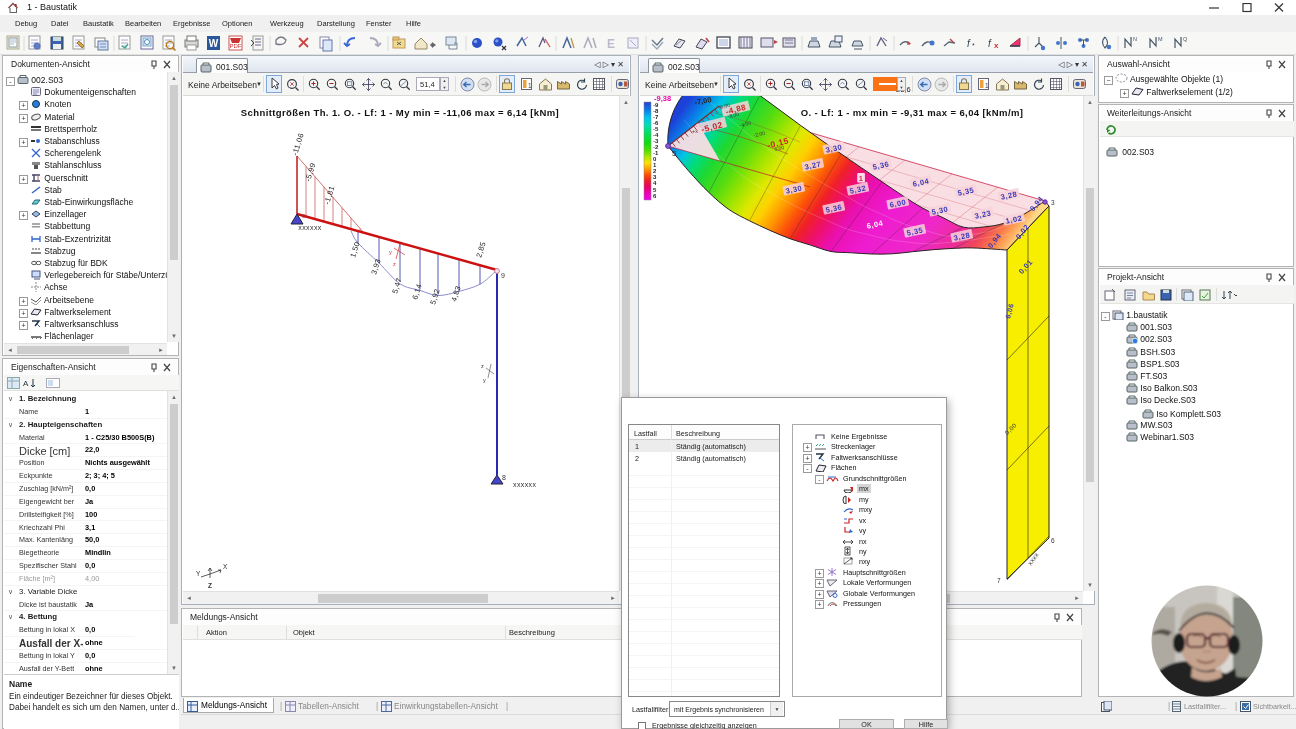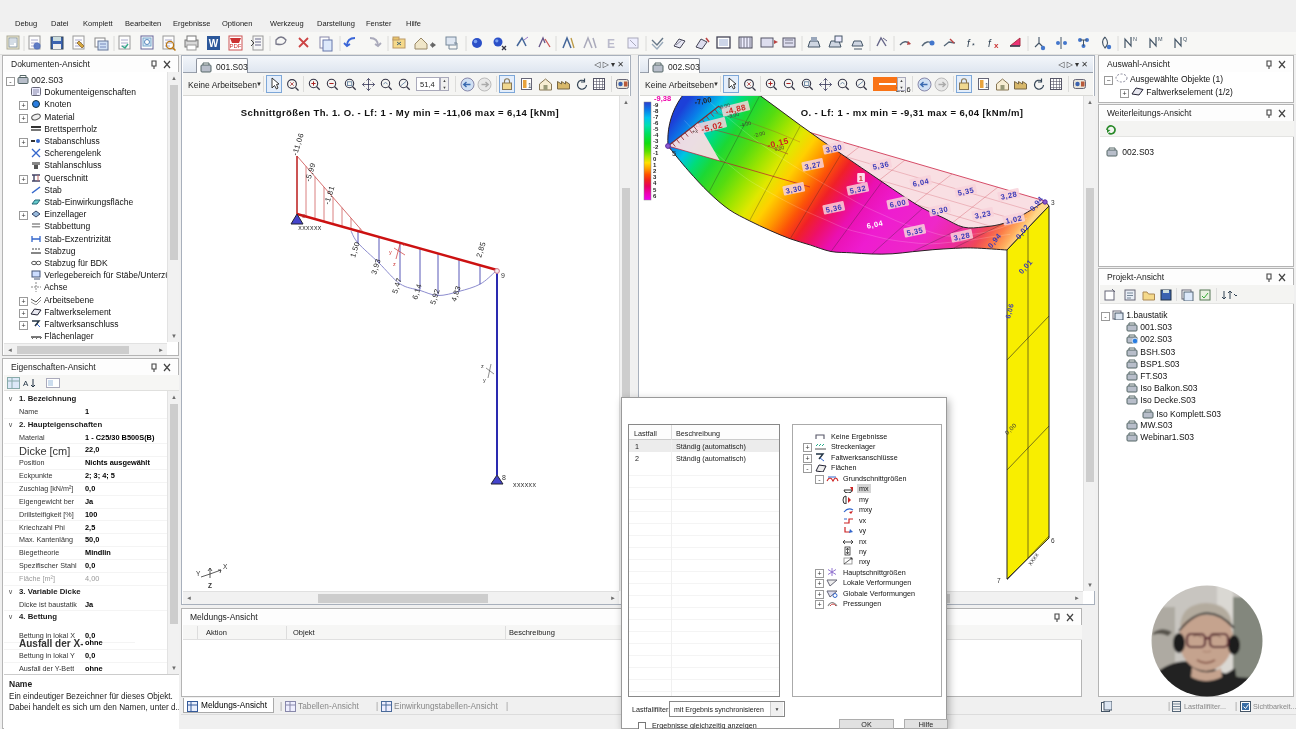--- a/index.html
+++ b/index.html
@@ -14,24 +14,37 @@
   .sbarrow { position:absolute; color:#6d6d6d; font-size:6px; line-height:12px; text-align:center; }
   .ti { position:absolute; white-space:nowrap; font-size:8.5px; color:#111; height:12px; }
   .exp { display:inline-block; width:9px; height:9px; border:1px solid #9a9a9a; background:#fff; font-size:7px; line-height:7px; text-align:center; vertical-align:-1px; margin-right:2px; color:#333;}
   .spc { display:inline-block; width:11px; }
   svg text { font-family:"Liberation Sans",sans-serif; }
 </style>
 </head>
 <body>
 <div id="app">
 
+<div class="abs" style="left:0;top:0;width:1296px;height:15px;background:#ffffff;">
+ <svg class="abs" style="left:7px;top:2px" width="12" height="12" viewBox="0 0 12 12">
+        <path d="M1.5 6 L6 1.5 L10.5 6" fill="none" stroke="#884444" stroke-width="1.4"></path>
+        <rect x="8" y="2" width="1.6" height="3" fill="#a03028"></rect>
+        <path d="M3 6 v4.5 h6.5 V6" fill="none" stroke="#666" stroke-width="1.1"></path>
+      </svg>
+ <span class="abs" style="left:27px;top:2px;font-size:9px;color:#111;">1 - Baustatik</span>
+ <svg class="abs" style="left:1205px;top:3px" width="86" height="10" viewBox="0 0 86 10">
+  <line x1="4" y1="5" x2="14" y2="5" stroke="#333" stroke-width="1.2"></line>
+  <rect x="38" y="0.5" width="8" height="8" fill="none" stroke="#333" stroke-width="1.2"></rect>
+  <path d="M70 0.5 L78 8.5 M78 0.5 L70 8.5" stroke="#333" stroke-width="1.2"></path>
+ </svg>
+</div>
 <div class="abs" style="left:0;top:15px;width:1296px;height:17px;background:#f0f0f0;">
 <span class="abs" style="left:15px;top:4px;font-size:7.5px;color:#222;">Debug</span>
 <span class="abs" style="left:51px;top:4px;font-size:7.5px;color:#222;">Datei</span>
-<span class="abs" style="left:83px;top:4px;font-size:7.5px;color:#222;">Komplett</span>
+<span class="abs" style="left:83px;top:4px;font-size:7.5px;color:#222;">Baustatik</span>
 <span class="abs" style="left:125px;top:4px;font-size:7.5px;color:#222;">Bearbeiten</span>
 <span class="abs" style="left:173px;top:4px;font-size:7.5px;color:#222;">Ergebnisse</span>
 <span class="abs" style="left:222px;top:4px;font-size:7.5px;color:#222;">Optionen</span>
 <span class="abs" style="left:270px;top:4px;font-size:7.5px;color:#222;">Werkzeug</span>
 <span class="abs" style="left:317px;top:4px;font-size:7.5px;color:#222;">Darstellung</span>
 <span class="abs" style="left:366px;top:4px;font-size:7.5px;color:#222;">Fenster</span>
 <span class="abs" style="left:406px;top:4px;font-size:7.5px;color:#222;">Hilfe</span>
 </div>
 <div class="abs" style="left:0;top:32px;width:1296px;height:23px;background:#f7f7f5;border-bottom:1px solid #e0e0de;">
 <svg class="abs" style="left:0;top:0" width="1296" height="23" viewBox="0 0 1296 23">
@@ -433,51 +446,51 @@
 <div class="abs" style="left:0;top:104.8px;width:163px;height:12.8px;border-bottom:1px solid #f4f4f4;">
           <span style="position:absolute;left:15px;top:1px;font-size:7.2px;color:#333;white-space:nowrap;overflow:hidden;max-width:64px;">Eigengewicht ber</span>
           <span style="position:absolute;left:81px;top:1px;font-size:7.4px;color:#000;font-weight:bold;white-space:nowrap;">Ja</span>
         </div>
 <div class="abs" style="left:0;top:117.6px;width:163px;height:12.8px;border-bottom:1px solid #f4f4f4;">
           <span style="position:absolute;left:15px;top:1px;font-size:7.2px;color:#333;white-space:nowrap;overflow:hidden;max-width:64px;">Drillsteifigkeit [%]</span>
           <span style="position:absolute;left:81px;top:1px;font-size:7.4px;color:#000;font-weight:bold;white-space:nowrap;">100</span>
         </div>
 <div class="abs" style="left:0;top:130.5px;width:163px;height:12.8px;border-bottom:1px solid #f4f4f4;">
           <span style="position:absolute;left:15px;top:1px;font-size:7.2px;color:#333;white-space:nowrap;overflow:hidden;max-width:64px;">Kriechzahl Phi</span>
-          <span style="position:absolute;left:81px;top:1px;font-size:7.4px;color:#000;font-weight:bold;white-space:nowrap;">2,5</span>
+          <span style="position:absolute;left:81px;top:1px;font-size:7.4px;color:#000;font-weight:bold;white-space:nowrap;">3,1</span>
         </div>
 <div class="abs" style="left:0;top:143.3px;width:163px;height:12.8px;border-bottom:1px solid #f4f4f4;">
           <span style="position:absolute;left:15px;top:1px;font-size:7.2px;color:#333;white-space:nowrap;overflow:hidden;max-width:64px;">Max. Kantenläng</span>
           <span style="position:absolute;left:81px;top:1px;font-size:7.4px;color:#000;font-weight:bold;white-space:nowrap;">50,0</span>
         </div>
 <div class="abs" style="left:0;top:156.2px;width:163px;height:12.8px;border-bottom:1px solid #f4f4f4;">
           <span style="position:absolute;left:15px;top:1px;font-size:7.2px;color:#333;white-space:nowrap;overflow:hidden;max-width:64px;">Biegetheorie</span>
           <span style="position:absolute;left:81px;top:1px;font-size:7.4px;color:#000;font-weight:bold;white-space:nowrap;">Mindlin</span>
         </div>
 <div class="abs" style="left:0;top:169.0px;width:163px;height:12.8px;border-bottom:1px solid #f4f4f4;">
           <span style="position:absolute;left:15px;top:1px;font-size:7.2px;color:#333;white-space:nowrap;overflow:hidden;max-width:64px;">Spezifischer Stahl</span>
           <span style="position:absolute;left:81px;top:1px;font-size:7.4px;color:#000;font-weight:bold;white-space:nowrap;">0,0</span>
         </div>
 <div class="abs" style="left:0;top:181.9px;width:163px;height:12.8px;border-bottom:1px solid #f4f4f4;">
           <span style="position:absolute;left:15px;top:1px;font-size:7.2px;color:#9a9a9a;white-space:nowrap;overflow:hidden;max-width:64px;">Fläche [m²]</span>
           <span style="position:absolute;left:81px;top:1px;font-size:7.4px;color:#9a9a9a;font-weight:normal;white-space:nowrap;">4,00</span>
         </div>
 <div class="abs" style="left:0;top:194.7px;width:163px;height:12.8px;">
           <span style="position:absolute;left:4px;top:2px;font-size:7px;color:#555;">∨</span>
-          <span style="position:absolute;left:15px;top:1px;font-weight:bold;font-size:7.8px;">3. Variable Dicke</span>
+          <span style="position:absolute;left:15px;top:1px;font-weight:normal;font-size:7.8px;">3. Variable Dicke</span>
         </div>
 <div class="abs" style="left:0;top:207.6px;width:163px;height:12.8px;border-bottom:1px solid #f4f4f4;">
           <span style="position:absolute;left:15px;top:1px;font-size:7.2px;color:#333;white-space:nowrap;overflow:hidden;max-width:64px;">Dicke ist baustatik</span>
           <span style="position:absolute;left:81px;top:1px;font-size:7.4px;color:#000;font-weight:bold;white-space:nowrap;">Ja</span>
         </div>
 <div class="abs" style="left:0;top:220.4px;width:163px;height:12.8px;">
           <span style="position:absolute;left:4px;top:2px;font-size:7px;color:#555;">∨</span>
           <span style="position:absolute;left:15px;top:1px;font-weight:bold;font-size:7.8px;">4. Bettung</span>
         </div>
-<div class="abs" style="left:0;top:233.3px;width:131px;height:12.8px;border-bottom:1px solid #f4f4f4;margin-top:6px;">
+<div class="abs" style="left:0;top:233.3px;width:131px;height:12.8px;border-bottom:1px solid #f4f4f4;">
           <span style="position:absolute;left:15px;top:1px;font-size:7.2px;color:#333;white-space:nowrap;overflow:hidden;max-width:64px;">Bettung in lokal X</span>
           <span style="position:absolute;left:81px;top:1px;font-size:7.4px;color:#000;font-weight:bold;white-space:nowrap;">0,0</span>
         </div>
 <div class="abs" style="left:0;top:246.1px;width:163px;height:12.8px;border-bottom:1px solid #f4f4f4;">
           <span style="position:absolute;left:15px;top:1px;font-size:10px;color:#333;white-space:nowrap;overflow:hidden;max-width:64px;font-weight:bold;">Ausfall der X-Bett</span>
           <span style="position:absolute;left:81px;top:1px;font-size:7.4px;color:#000;font-weight:bold;white-space:nowrap;">ohne</span>
         </div>
 <div class="abs" style="left:0;top:259.0px;width:163px;height:12.8px;border-bottom:1px solid #f4f4f4;">
           <span style="position:absolute;left:15px;top:1px;font-size:7.2px;color:#333;white-space:nowrap;overflow:hidden;max-width:64px;">Bettung in lokal Y</span>
           <span style="position:absolute;left:81px;top:1px;font-size:7.4px;color:#000;font-weight:bold;white-space:nowrap;">0,0</span>

